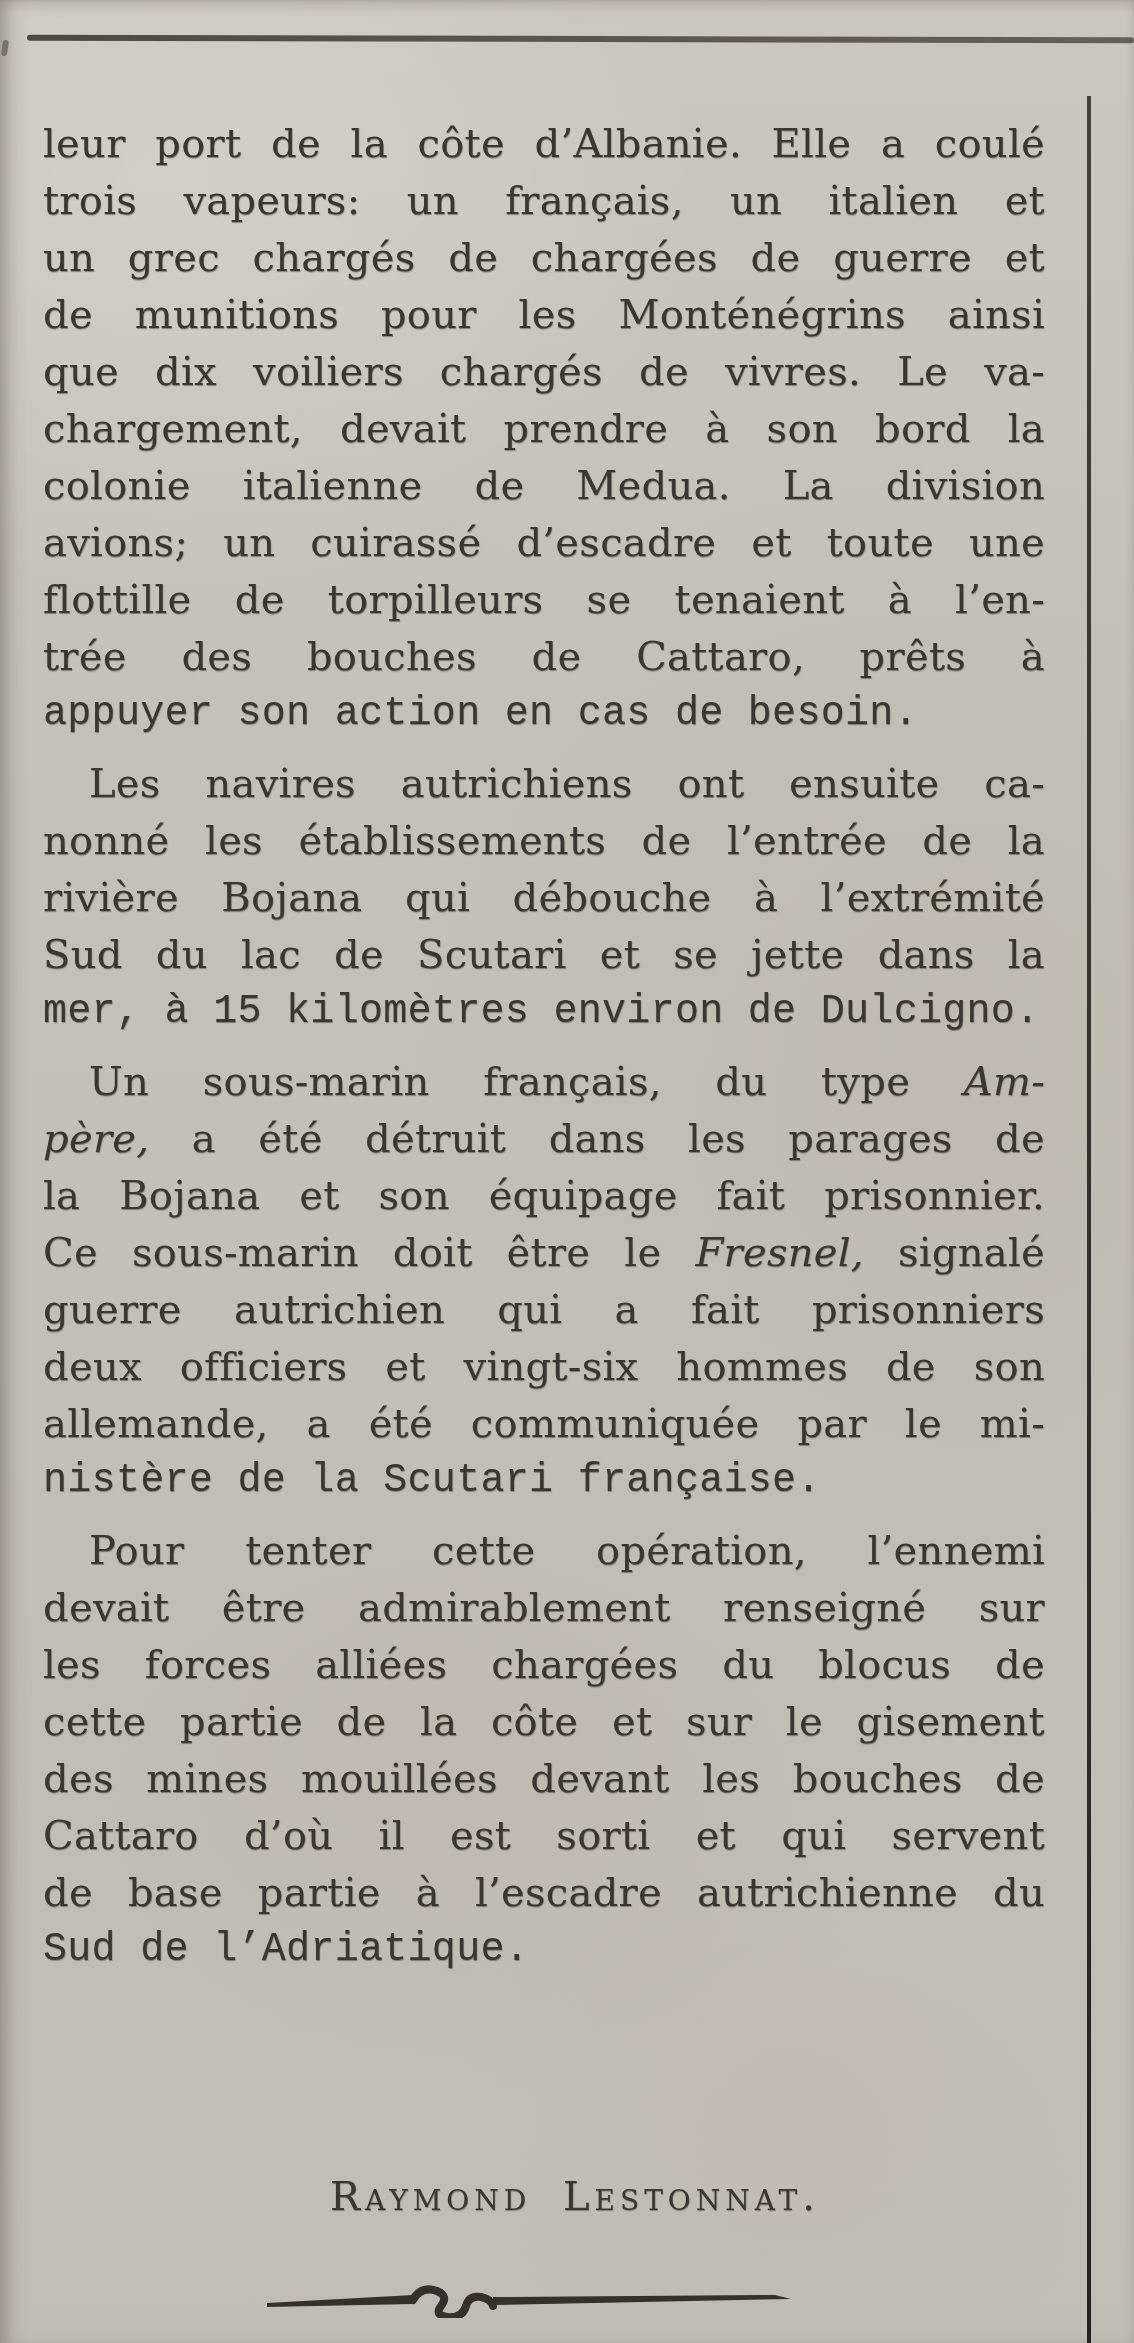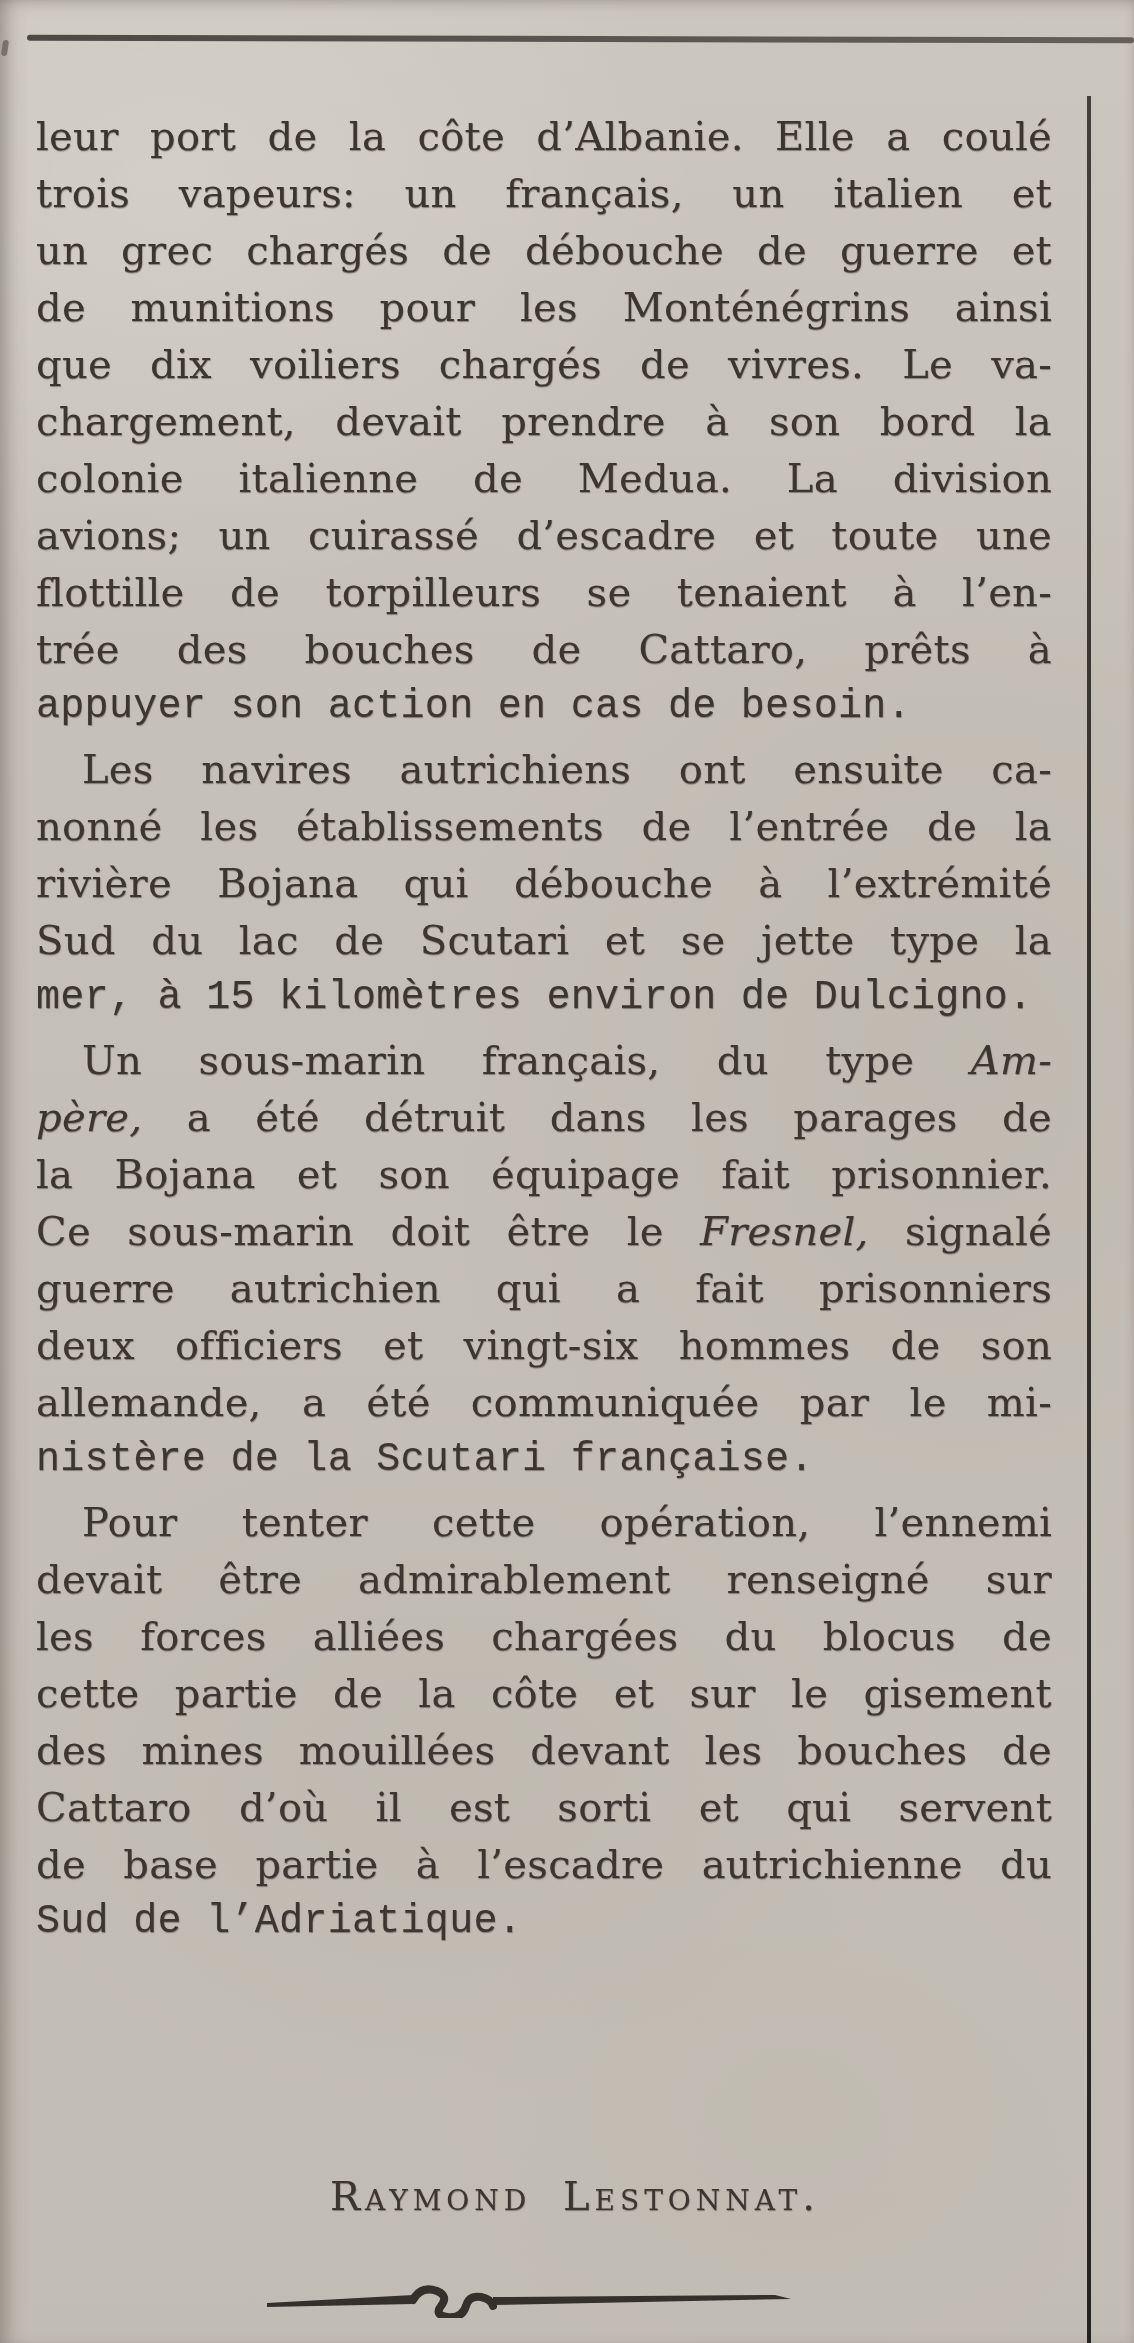--- a/index.html
+++ b/index.html
@@ -33,21 +33,21 @@
   .edge-mark {
     position: absolute; left: 2px; top: 40px; width: 6px; height: 16px;
     background: #4a443e; border-radius: 3px; opacity: 0.55; transform: rotate(8deg);
   }
   .article {
     position: absolute; left: 30px; top: 102px; width: 1028px;
     font-size: 40px; line-height: 57px;
     letter-spacing: 0.3px;
     text-shadow: 0.5px 0.7px 1px rgba(62,56,49,0.5);
   }
-  .para { margin: 6px; }
+  .para { margin: 13px; }
   .line {
     text-align: justify;
     text-align-last: justify;
     height: 57px; overflow: hidden;
   }
   .line.last { text-align-last: left; font-family: Liberation Mono, monospace; }
   .indent .line:first-child { text-indent: 46px; }
   .it { font-style: italic; }
   .signature {
     margin-top: 12px;
@@ -67,35 +67,35 @@
 
 <div class="top-rule"></div>
 <div class="column-rule"></div>
 <div class="edge-mark"></div>
 
 <div class="article">
 
 <div class="para">
       <div class="line"><span>leur port de la côte d’Albanie. Elle a coulé</span></div>
       <div class="line"><span>trois vapeurs: un français, un italien et</span></div>
-      <div class="line"><span>un grec chargés de débouche de guerre et</span></div>
+      <div class="line"><span>un grec chargés de chargées de guerre et</span></div>
       <div class="line"><span>de munitions pour les Monténégrins ainsi</span></div>
       <div class="line"><span>que dix voiliers chargés de vivres. Le va-</span></div>
       <div class="line"><span>chargement, devait prendre à son bord la</span></div>
       <div class="line"><span>colonie italienne de Medua. La division</span></div>
       <div class="line"><span>avions; un cuirassé d’escadre et toute une</span></div>
       <div class="line"><span>flottille de torpilleurs se tenaient à l’en-</span></div>
       <div class="line"><span>trée des bouches de Cattaro, prêts à</span></div>
       <div class="line last"><span>appuyer son action en cas de besoin.</span></div>
     </div>
     <div class="para indent">
       <div class="line"><span>Les navires autrichiens ont ensuite ca-</span></div>
       <div class="line"><span>nonné les établissements de l’entrée de la</span></div>
       <div class="line"><span>rivière Bojana qui débouche à l’extrémité</span></div>
-      <div class="line"><span>Sud du lac de Scutari et se jette type la</span></div>
+      <div class="line"><span>Sud du lac de Scutari et se jette dans la</span></div>
       <div class="line last"><span>mer, à 15 kilomètres environ de Dulcigno.</span></div>
     </div>
     <div class="para indent">
       <div class="line"><span>Un sous-marin français, du type </span><span class="it">Am-</span></div>
       <div class="line"><span class="it">père,</span><span> a été détruit dans les parages de</span></div>
       <div class="line"><span>la Bojana et son équipage fait prisonnier.</span></div>
       <div class="line"><span>Ce sous-marin doit être le </span><span class="it">Fresnel,</span><span> signalé</span></div>
       <div class="line"><span>guerre autrichien qui a fait prisonniers</span></div>
       <div class="line"><span>deux officiers et vingt-six hommes de son</span></div>
       <div class="line"><span>allemande, a été communiquée par le mi-</span></div>

